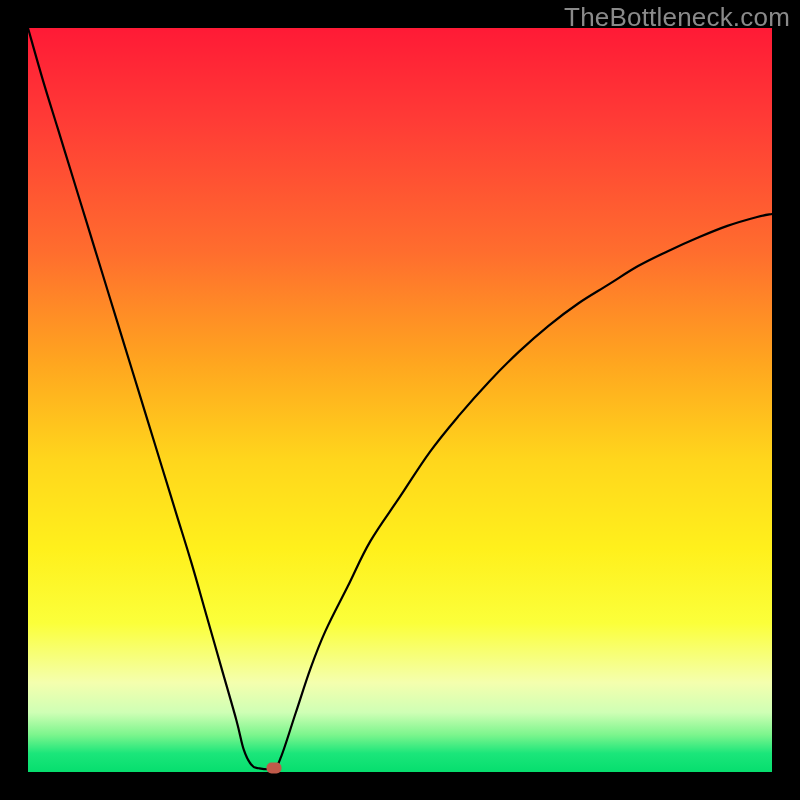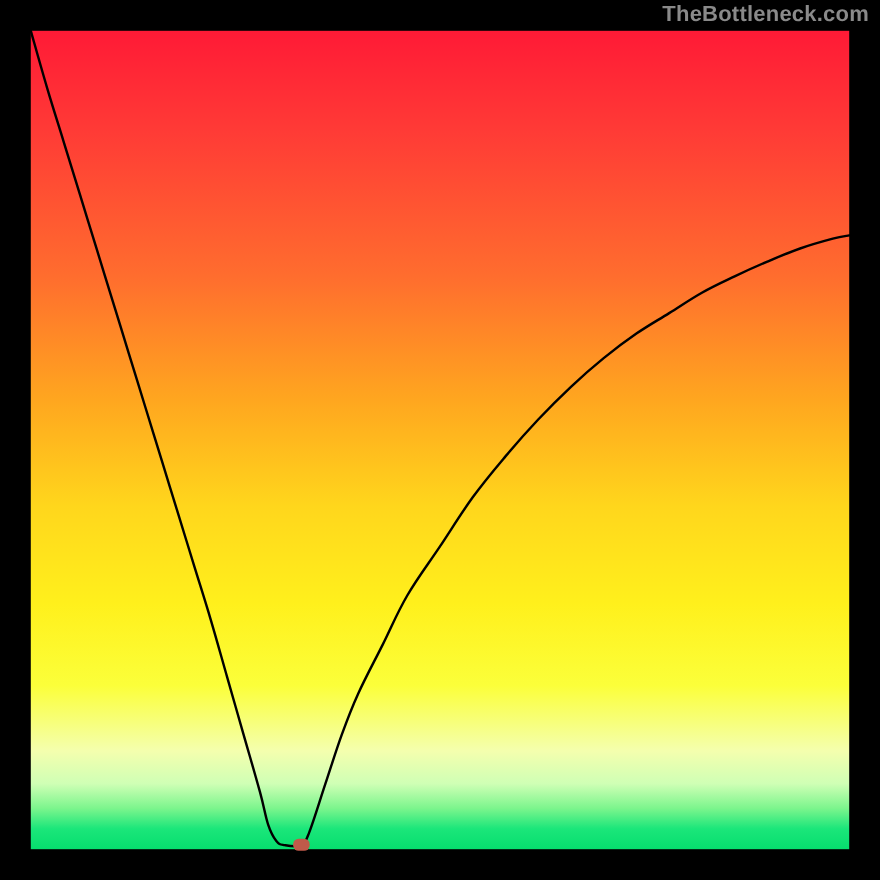--- a/index.html
+++ b/index.html
@@ -38,22 +38,22 @@
       #7cf58d 95%,
       #1be67a 97.5%,
       #06de6e 100%
     );
   }
   .watermark {
     position: absolute;
     top: 2px;
     right: 10px;
     color: #8a8a8a;
-    font-size: 20px;
-    font-weight: 700;
+    font-size: 26px;
+    font-weight: 400;
     letter-spacing: 0.2px;
     user-select: none;
   }
   svg.curve {
     position: absolute;
     top: 0;
     left: 0;
     width: 744px;
     height: 744px;
     overflow: visible;

